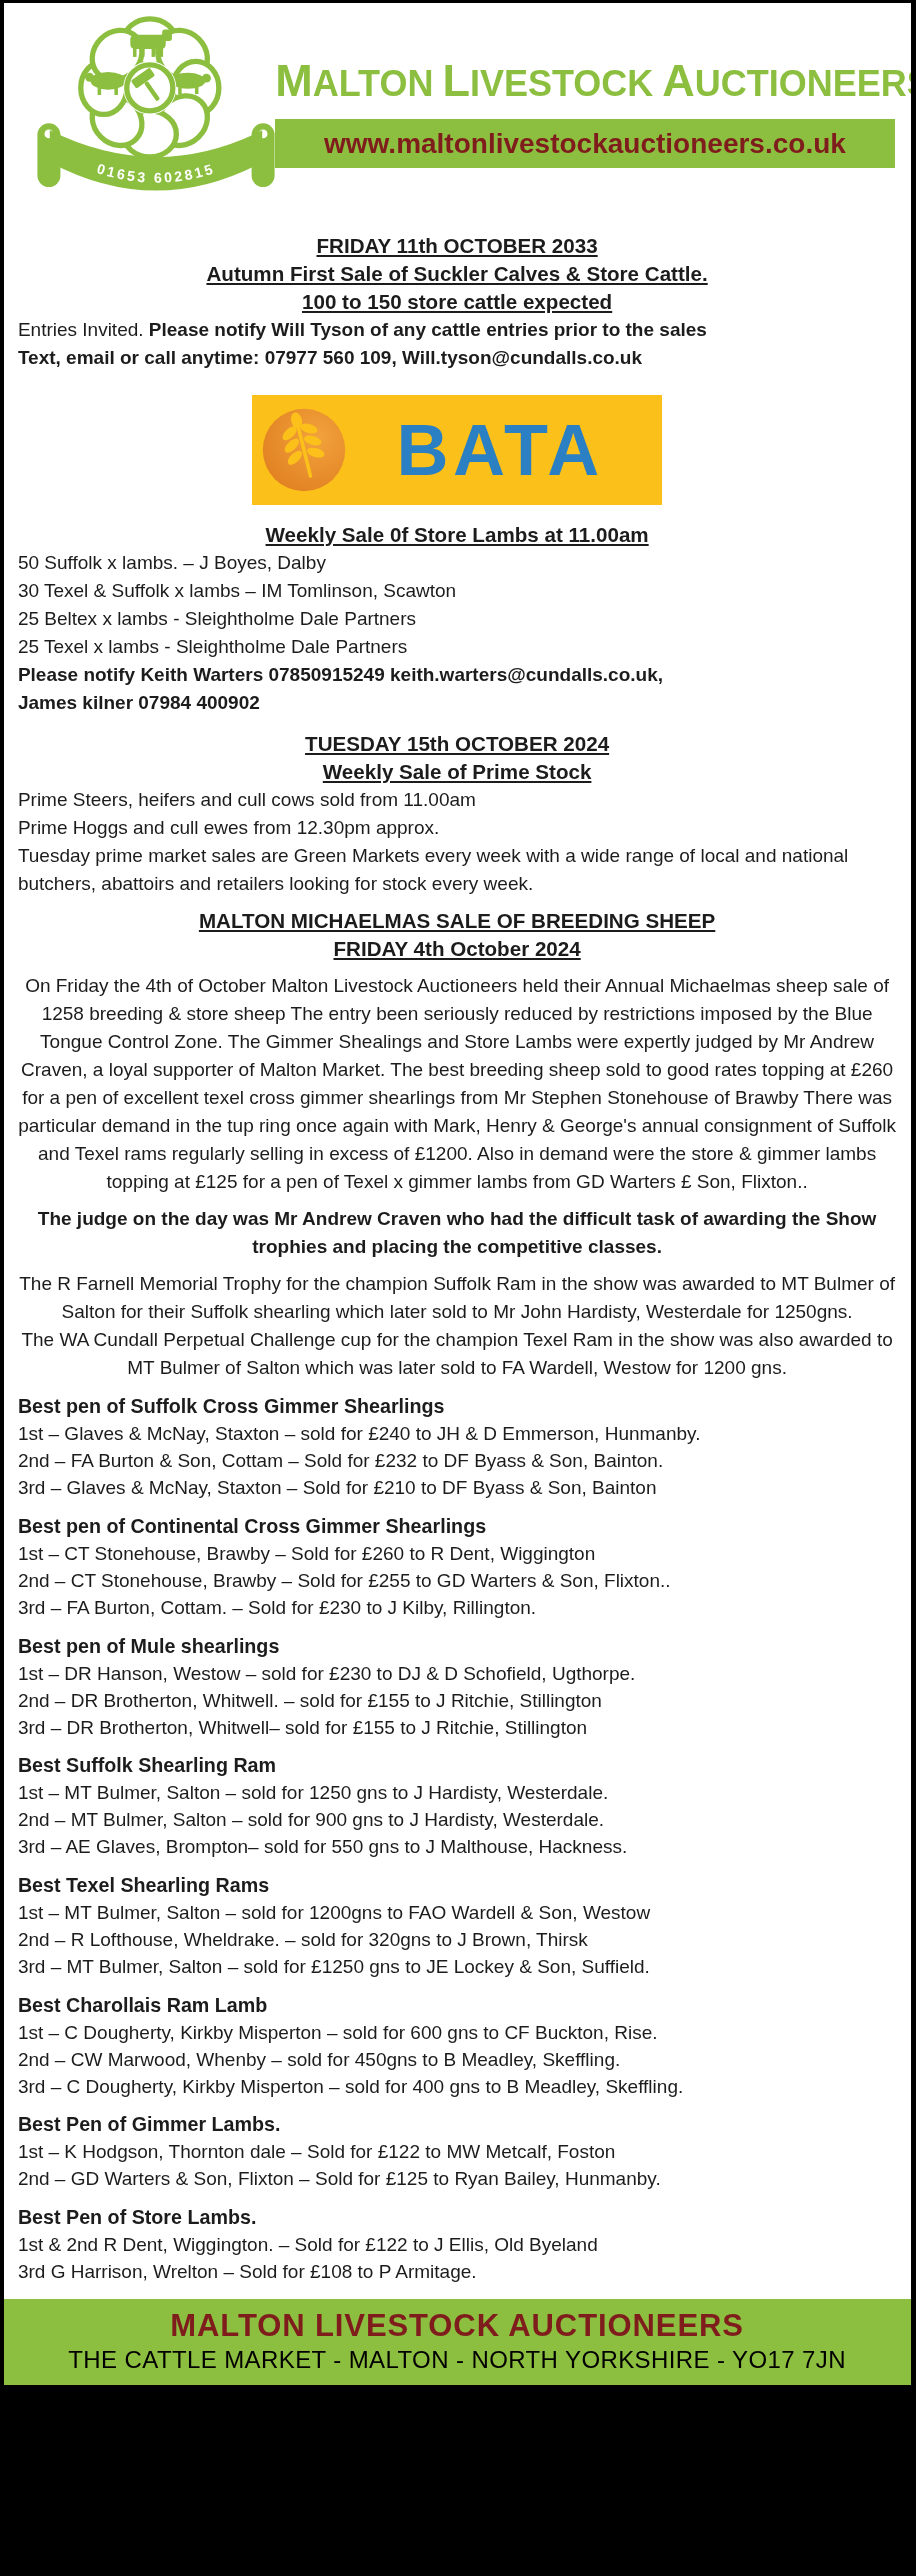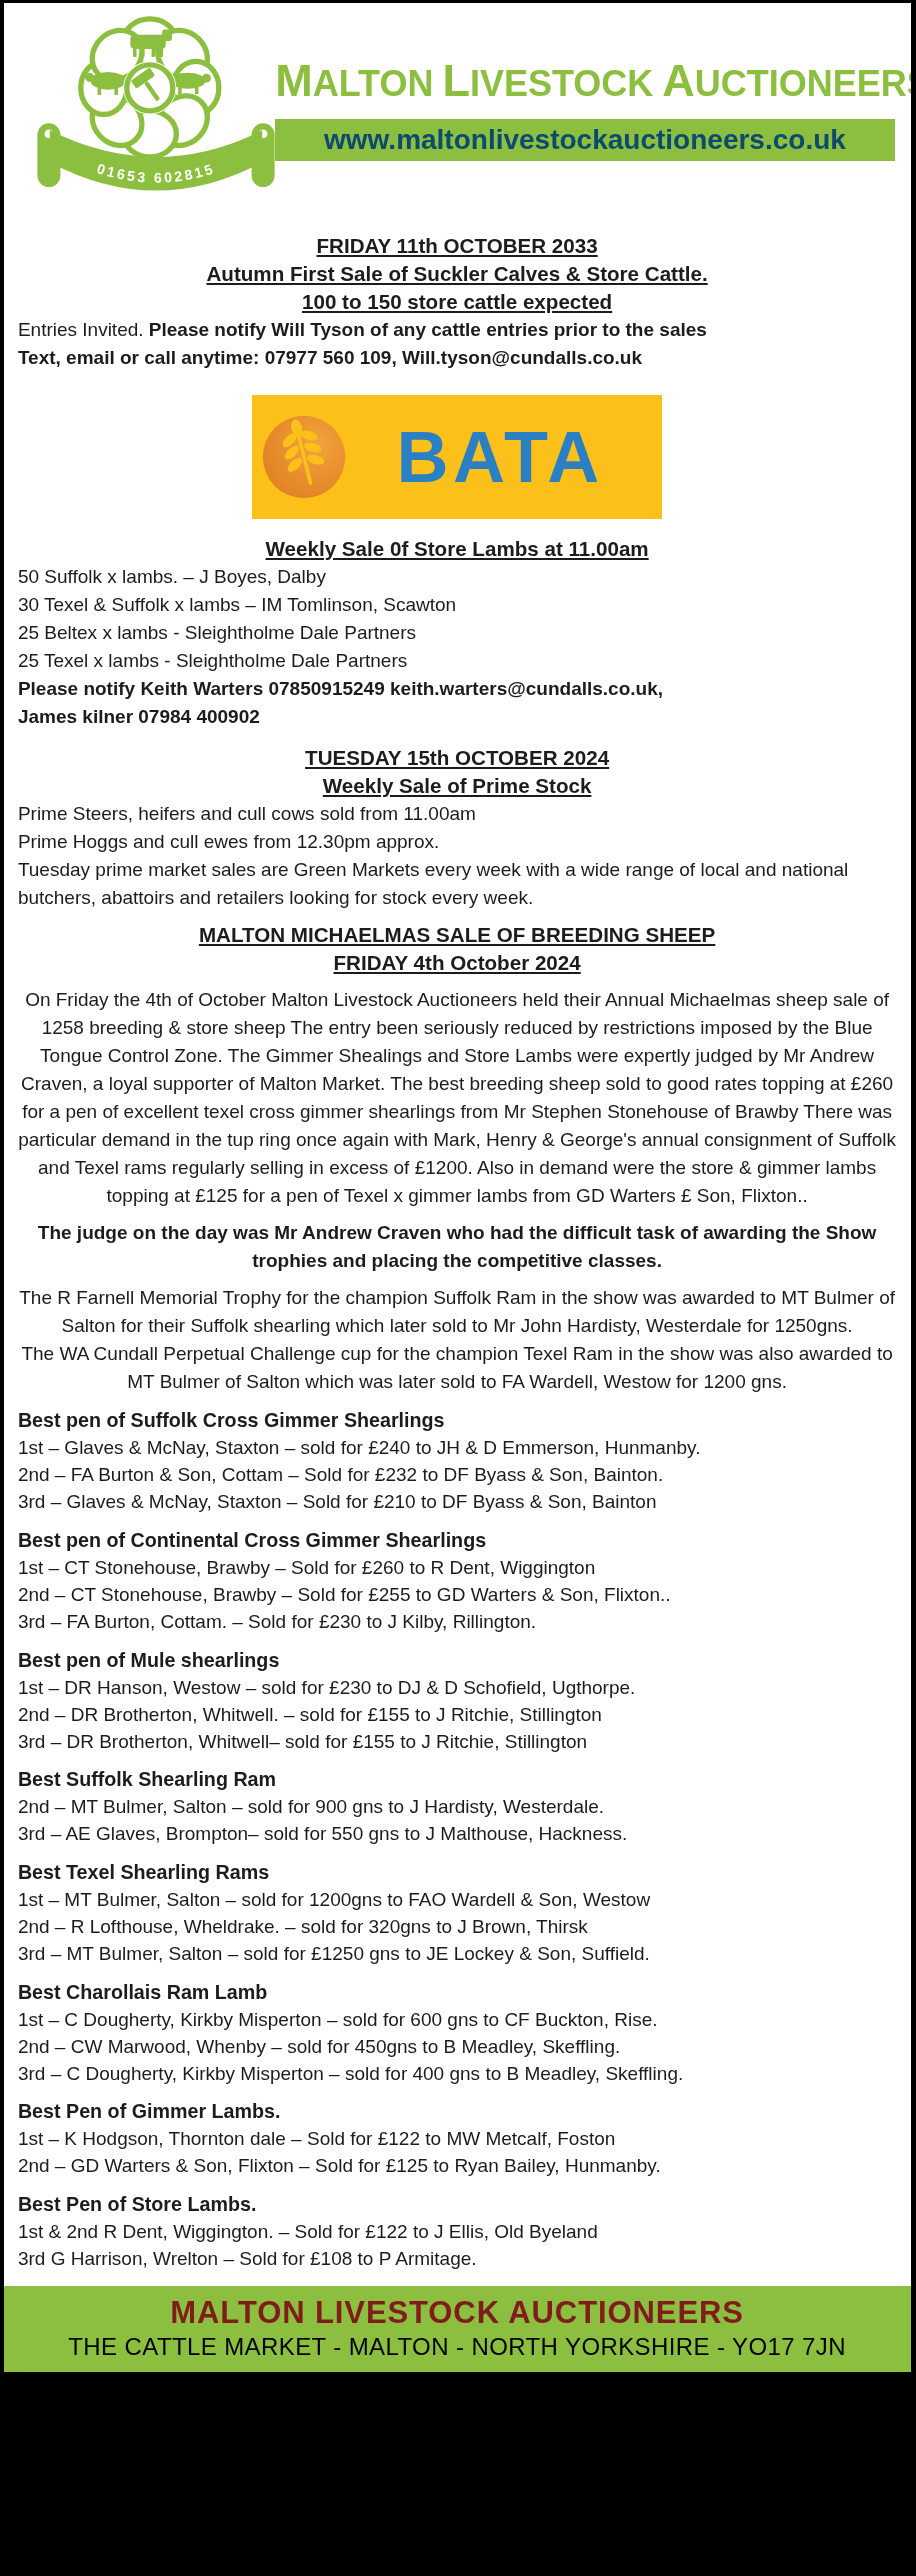--- a/index.html
+++ b/index.html
@@ -7,34 +7,34 @@
   .page{background:#fff;margin:2.7px 5.4px 10.7px 3.6px;color:#1c1c1c;overflow:hidden}
 
   
   header{display:flex;align-items:flex-start;padding:7.2px 16px 0 18px}
   .logo-svg{width:268px;height:208px;flex:none}
   .head-right{flex:1;min-width:0;padding-top:45px;margin-left:-14.3px}
   .brand{color:#8cbf3f;font-weight:bold;font-size:36px;white-space:nowrap;text-align:center}
   .bw{display:inline-block;text-transform:uppercase;margin-right:9px}
   .bw:last-child{margin-right:0}
   .bw::first-letter{font-size:1.25em}
-  .url-banner{margin-top:12.5px;height:42px;background:#8cbf3f;display:flex;align-items:center;justify-content:center;color:#0c4a6e;font-weight:bold;font-size:28px}
+  .url-banner{margin-top:12.5px;height:49px;background:#8cbf3f;display:flex;align-items:center;justify-content:center;color:#7f1d1d;font-weight:bold;font-size:28px}
 
   
   .content{padding:0 14.3px}
   .hu{font-weight:bold;text-decoration:underline;font-size:20.6px;line-height:28px;text-align:center;margin:0}
   .bodyline{font-size:19px;line-height:28px;margin:0;text-align:left}
   .b{font-weight:bold}
   .friday{margin-top:14.3px}
   .lambs{margin-top:16px}
   .tuesday{margin-top:12.5px}
   .mich{margin-top:9px}
 
   
-  .bata{width:410px;height:124px;background:#fcc01a;margin:23px auto 5.4px;display:flex;align-items:center;padding:0 9px;box-sizing:border-box}
+  .bata{width:410px;height:110px;background:#fcc01a;margin:23px auto 5.4px;display:flex;align-items:center;padding:0 9px;box-sizing:border-box}
   .bata-circle{width:86px;height:86px;flex:none}
   .bata-text{color:#2b7fc3;font-weight:bold;font-size:72px;letter-spacing:4.5px;margin:0 auto;line-height:1}
 
   
   .para{font-size:19px;line-height:28px;margin:9px 0 0;text-align:center}
   .para.tight{margin-top:0}
 
   
   .res{margin-top:10.7px}
   .res-h{font-weight:bold;font-size:19.7px;line-height:28px;margin:0}
@@ -188,20 +188,21 @@
 
     <section class="res">
       <p class="res-h">Best pen of Mule shearlings</p>
       <p class="res-line">1st – DR Hanson, Westow – sold for £230 to DJ &amp; D Schofield, Ugthorpe.</p>
       <p class="res-line">2nd – DR Brotherton, Whitwell. – sold for £155 to J Ritchie, Stillington</p>
       <p class="res-line">3rd – DR Brotherton, Whitwell– sold for £155 to J Ritchie, Stillington</p>
     </section>
 
     <section class="res">
       <p class="res-h">Best Suffolk Shearling Ram</p>
+      <p class="res-line">1st – MT Bulmer, Salton – sold for 1250 gns to J Hardisty, Westerdale.</p>
       <p class="res-line">2nd – MT Bulmer, Salton – sold for 900 gns to J Hardisty, Westerdale.</p>
       <p class="res-line">3rd – AE Glaves, Brompton– sold for 550 gns to J Malthouse, Hackness.</p>
     </section>
 
     <section class="res">
       <p class="res-h">Best Texel Shearling Rams</p>
       <p class="res-line">1st – MT Bulmer, Salton – sold for 1200gns to FAO Wardell &amp; Son, Westow</p>
       <p class="res-line">2nd – R Lofthouse, Wheldrake. – sold for 320gns to J Brown, Thirsk</p>
       <p class="res-line">3rd – MT Bulmer, Salton – sold for £1250 gns to JE Lockey &amp; Son, Suffield.</p>
     </section>

